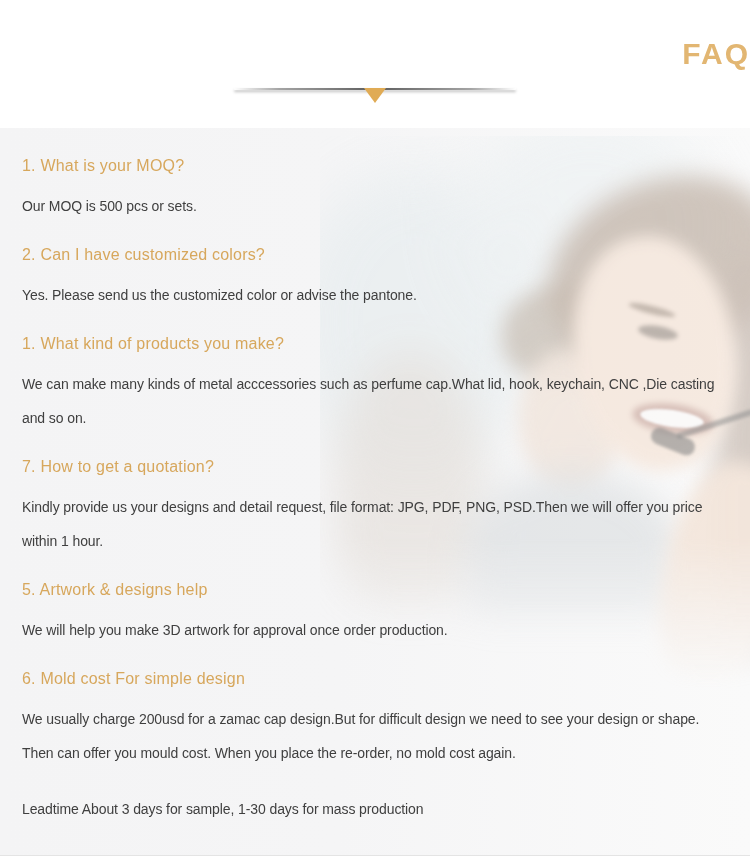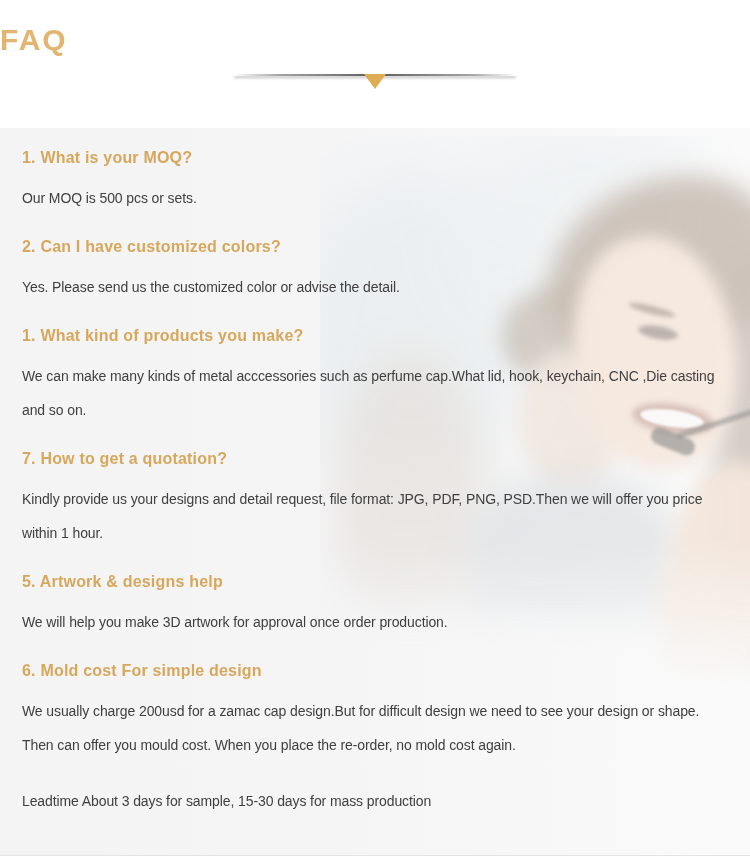--- a/index.html
+++ b/index.html
@@ -13,22 +13,22 @@
   :root {
     --title-gold: #e2b672;
     --accent-gold: #d7a75c;
     --triangle-gold: #e0ab55;
     --body-text: #3f3f3f;
   }
 
   
   .header { height: 128px; position: relative; background: #ffffff; }
   .page-title {
-    margin: 0; padding-top: 22px;
-    text-align: left;
+    margin: 0; padding-top: 36px;
+    text-align: right;
     font-size: 30px; line-height: 35px;
     font-weight: bold;
     letter-spacing: 2px;
     color: var(--title-gold);
   }
   .divider {
     position: relative;
     width: 282px; height: 20px;
     margin: 11px auto 0;
   }
@@ -90,23 +90,23 @@
   .ph-mic      { left: 330px; top: 297px; width: 46px; height: 17px; background: #2f2f2f; border-radius: 9px; filter: blur(1.5px); opacity: .6; transform: rotate(22deg); }
   .ph-hand { left: 345px; top: 325px; width: 115px; height: 230px; background: #efd7c4; border-radius: 45%; filter: blur(9px); opacity: .95; transform: rotate(12deg); }
 
   
   .faq-list {
     position: relative;
     padding: 20px 28px 0 22px;
   }
   .faq-item { margin: 0 0 22px 0; }
   .faq-item h2 {
-    margin: 0 0 14px 0;
+    margin: 8px 0 14px 0;
     font-size: 16px; line-height: 19px;
-    font-weight: bold;
+    font-weight: normal;
     color: var(--accent-gold);
     letter-spacing: 0.2px;
   }
   .faq-item p {
     margin: 0;
     font-size: 14px; line-height: 34px;
     letter-spacing: -0.1px;
     color: var(--body-text);
     white-space: pre-line;
     max-width: 706px;
@@ -146,21 +146,21 @@
     </div>
 
     <div class="faq-list">
   <div class="faq-item">
     <h2>1. What is your MOQ?</h2>
     <p>Our MOQ is 500 pcs or sets.</p>
   </div>
 
   <div class="faq-item">
     <h2>2. Can I have customized colors?</h2>
-    <p>Yes. Please send us the customized color or advise the detail.</p>
+    <p>Yes. Please send us the customized color or advise the pantone.</p>
   </div>
 
   <div class="faq-item">
     <h2>1. What kind of products you make?</h2>
     <p>We can make many kinds of metal acccessories such as perfume cap.What lid, hook, keychain, CNC ,Die casting
 and so on.</p>
   </div>
 
   <div class="faq-item">
     <h2>7. How to get a quotation?</h2>
@@ -173,18 +173,18 @@
     <p>We will help you make 3D artwork for approval once order production.</p>
   </div>
 
   <div class="faq-item">
     <h2>6. Mold cost For simple design</h2>
     <p>We usually charge 200usd for a zamac cap design.But for difficult design we need to see your design or shape.
 Then can offer you mould cost. When you place the re-order, no mold cost again.</p>
   </div>
 
   <div class="faq-item">
-    <p>Leadtime About 3 days for sample, 15-30 days for mass production</p>
+    <p>Leadtime About 3 days for sample, 1-30 days for mass production</p>
   </div>
 </div>
   </div>
 
 </div>
 
 </body></html>

